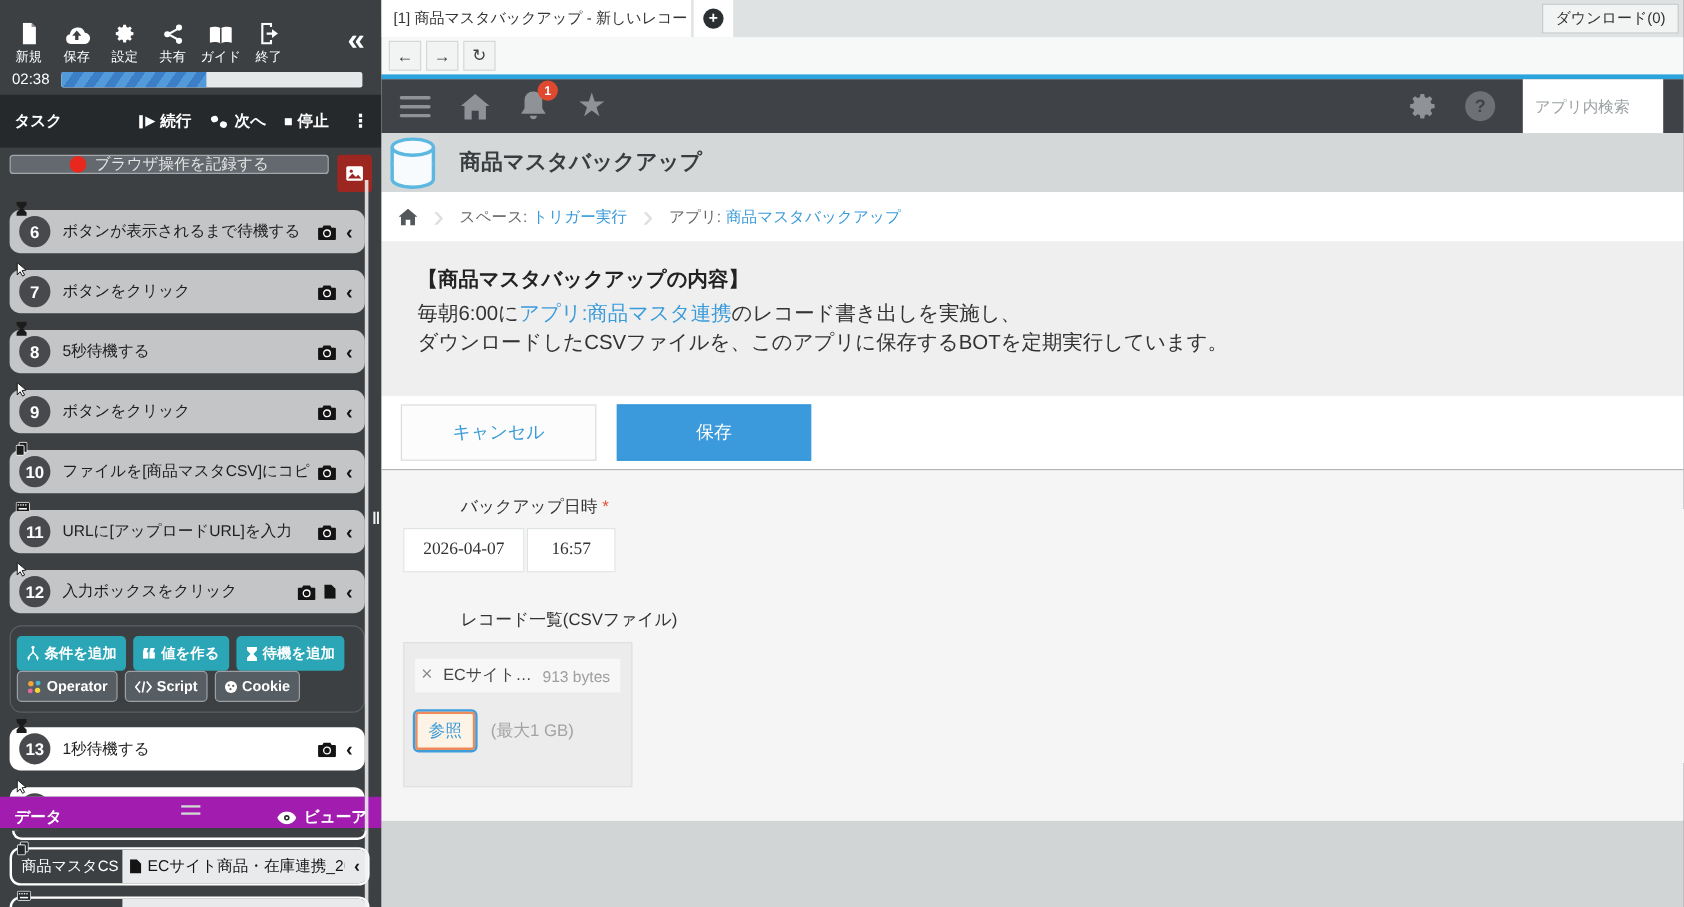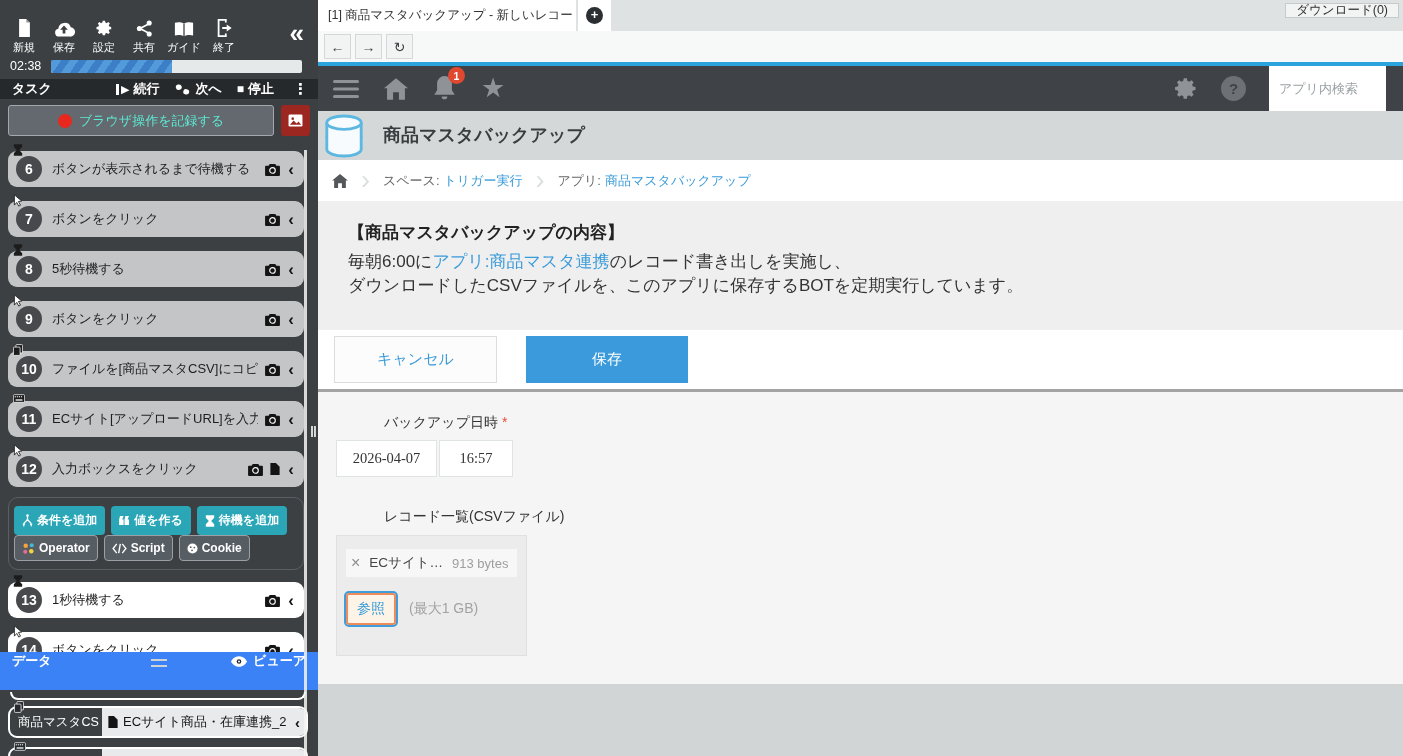--- a/index.html
+++ b/index.html
@@ -13,67 +13,67 @@
   #left-panel { position:absolute; left:0; top:12px; width:318px; height:756px; background:#3c4043; display:flex; flex-direction:column; overflow:hidden; }
   .toolbar { display:flex; padding:6px 0 1px 4px; position:relative; flex:none; }
   .tb-item { width:40px; display:flex; flex-direction:column; align-items:center; gap:3px; color:#fff; cursor:pointer; }
   .tb-icon { height:19px; display:flex; align-items:flex-end; color:#fff; }
   .tb-label { font-size:11px; color:#fff; white-space:nowrap; }
   .collapse-btn { position:absolute; right:14px; top:8px; color:#fff; font-size:26px; font-weight:bold; line-height:1; cursor:pointer; }
   .progress-row { display:flex; align-items:center; gap:10px; padding:3px 16px 6px 10px; flex:none; }
   .elapsed { color:#fff; font-size:12.5px; }
   .progress-track { flex:1; height:13px; background:#e6e9ea; border-radius:2px; overflow:hidden; }
   .progress-fill { height:100%; background:repeating-linear-gradient(-55deg,#539ada 0 7px,#3d7fc6 7px 14px); }
-  .task-bar { background:#26292c; height:20px; display:flex; align-items:center; padding:0 10px 0 12px; color:#fff; font-size:13px; font-weight:bold; flex:none; }
+  .task-bar { background:#26292c; height:44px; display:flex; align-items:center; padding:0 10px 0 12px; color:#fff; font-size:13px; font-weight:bold; flex:none; }
   .task-title { flex:1; }
   .task-controls { display:flex; align-items:center; gap:15px; }
   .task-ctl { display:flex; align-items:center; gap:4px; cursor:pointer; }
   .play-glyph { border-left:3px solid #fff; padding-left:2px; font-size:11px; line-height:1; }
   .stop-glyph { font-size:12px; line-height:1; }
   .kebab { font-size:15px; font-weight:bold; letter-spacing:0; margin-left:4px; cursor:pointer; }
   .record-row { display:flex; gap:7px; padding:6px 8px 7px; flex:none; }
-  .record-btn { flex:1; height:31px; background:#63696e; border:1px solid #a2a8ad; border-radius:3px; color:#5eead4; font-size:13px; display:flex; align-items:center; justify-content:center; gap:7px; }
+  .record-btn { flex:1; height:16px; background:#63696e; border:1px solid #a2a8ad; border-radius:3px; color:#e5e5e5; font-size:13px; display:flex; align-items:center; justify-content:center; gap:7px; }
   .rec-dot { width:14px; height:14px; border-radius:50%; background:#e8281e; flex:none; }
   .shot-btn { width:29px; height:31px; background:#9c2620; border:none; border-radius:3px; display:flex; align-items:center; justify-content:center; }
   #steps-list { flex:1; overflow:hidden; padding:8px 14px 0 8px; }
   .step-card { position:relative; height:36px; border-radius:9px; background:#c3c5c6; display:flex; align-items:center; margin-bottom:14px; cursor:pointer; }
   .step-card.white { background:#ffffff; }
   .corner-icon { position:absolute; top:-7px; left:5px; color:#1c1c1c; line-height:0; }
   .step-num { width:26px; height:26px; border-radius:50%; background:#47494c; color:#fff; font-weight:bold; font-size:14px; display:flex; align-items:center; justify-content:center; margin:0 10px 0 8px; flex:none; }
   .step-label { flex:1; font-size:13px; color:#1e1e1e; white-space:nowrap; overflow:hidden; }
   .icon-btn { color:#141414; margin-left:7px; display:flex; cursor:pointer; }
   .chev { font-weight:bold; font-size:17px; color:#141414; margin:0 10px 0 8px; line-height:1; cursor:pointer; }
   .palette { margin:-4px 0 12px; border:1px solid #5a5f64; border-radius:10px; padding:8px 5px; display:flex; flex-direction:column; gap:0; }
   .palette-row { display:flex; gap:6px; }
   .p-btn { display:inline-flex; align-items:center; gap:4px; border:none; color:#fff; font-weight:bold; font-size:12px; border-radius:4px; padding:6px 8px; }
   .p-btn.teal { background:#2aa6b7; }
   .p-btn.gray { background:#565d63; border:1px solid #9aa0a5; padding:5px 7px; }
   .pi { display:flex; color:#fff; }
-  .data-header { background:#3b82f6; height:38px; display:flex; align-items:flex-start; padding:0 12px; color:#fff; font-size:13px; font-weight:bold; position:relative; flex:none; }
+  .data-header { background:#a21caf; height:26px; display:flex; align-items:flex-end; padding:0 12px; color:#fff; font-size:13px; font-weight:bold; position:relative; flex:none; }
   .drag-handle { position:absolute; left:50%; top:7px; width:16px; height:8px; margin-left:-8px; border-top:2px solid #cfd3d3; border-bottom:2px solid #cfd3d3; cursor:row-resize; }
   .viewer-btn { margin-left:auto; display:flex; align-items:center; gap:6px; color:#fff; cursor:pointer; }
   #data-body { flex:none; height:78px; padding:2px 10px 0 8px; overflow:hidden;border-radius:11px; }
   .partial-row-top { height:8px; border:2px solid #fff; border-top:none; border-radius:0 0 9px 9px; margin:0 2px 6px; }
   .data-row { position:relative; height:32px; border:2px solid #fff; border-radius:9px; display:flex; margin-bottom:9px; background:#3c4043; overflow:visible; cursor:pointer; }
   .dr-inner { display:flex; flex:1; overflow:hidden; border-radius:7px; }
   .dr-label { flex:none; width:92px; color:#fff; font-size:12.5px; display:flex; align-items:center; padding:0 3px 0 8px; white-space:nowrap; overflow:hidden; }
   .dr-value { flex:1; background:#e9eaeb; display:flex; align-items:center; gap:5px; padding:0 3px 0 6px; font-size:13px; color:#141414; white-space:nowrap; overflow:hidden; }
   .dr-vt { flex:1; overflow:hidden; }
   .dr-chev { font-weight:bold; font-size:15px; color:#141414; margin:0 3px; }
   .dr-corner { position:absolute; top:-7px; left:4px; color:#26292d; line-height:0; }
   .scroll-track { position:absolute; top:138px; bottom:0; right:11px; width:3px; background:#f5f5f5; opacity:.85; z-index:5; }
   .split-handle { position:absolute; top:412px; right:1px; color:#f2f2f2; font-size:14px; font-weight:bold; z-index:6; cursor:col-resize; }
 
   
   #browser { position:absolute; left:318px; top:0; width:1085px; height:756px; background:#fff; display:flex; flex-direction:column; }
   .tab-bar { height:31px; background:#dfe2e2; display:flex; align-items:stretch; position:relative; flex:none; }
   .tab { width:258px; background:#fff; font-size:12.5px; color:#333; display:flex; align-items:center; padding:0 10px; white-space:nowrap; overflow:hidden; cursor:pointer; }
   .new-tab { width:33px; background:#fff; margin-left:2px; display:flex; align-items:center; justify-content:center; cursor:pointer; }
   .plus-circle { width:17px; height:17px; border-radius:50%; background:#2c2f31; color:#fff; font-size:13px; line-height:16px; text-align:center; font-weight:bold; }
-  .downloads-btn { position:absolute; right:4px; top:3px; height:15px; padding:0 10px; background:#f2f3f3; border:1px solid #c6cacb; font-size:12.5px; color:#333; display:flex; align-items:center; }
+  .downloads-btn { position:absolute; right:4px; top:3px; height:25px; padding:0 10px; background:#f2f3f3; border:1px solid #c6cacb; font-size:12.5px; color:#333; display:flex; align-items:center; }
   .nav-bar { height:31px; background:#f7f8f8; display:flex; align-items:center; padding:0 7px 0 6px; gap:4px; flex:none; }
   .nav-btn { width:27px; height:25px; background:#f2f3f3; border:1px solid #d5d8d9; color:#3f4244; font-size:14px; display:flex; align-items:center; justify-content:center; flex:none; }
   .url-input { flex:1; height:25px; border:1px solid #d5d8d9; background:#fff; font-size:12.5px; color:#333; padding:0 9px; }
   .loading-line { height:4px; background:#2ba3dd; flex:none; }
   .k-header { height:45px; background:#3f4347; display:flex; align-items:center; position:relative; color:#8f9398; flex:none; }
   .kh-left { display:flex; align-items:center; gap:25px; padding-left:15px; }
   .kh-icon { display:flex; color:#8f9398; cursor:pointer; }
   .star-glyph { font-size:27px; line-height:1; color:#8f9398; cursor:pointer; }
   .bell-wrap { position:relative; cursor:pointer; }
   .badge { position:absolute; top:-9px; right:-9px; min-width:17px; height:17px; border-radius:9px; background:#e0492f; color:#fff; font-size:10.5px; font-weight:bold; display:flex; align-items:center; justify-content:center; padding:0 3px; }
@@ -86,21 +86,21 @@
   .k-title { margin-left:65px; line-height:49px; font-size:18px; color:#3a3d3f; font-weight:bold; }
   .breadcrumb { height:41px; background:#fff; display:flex; align-items:center; padding-left:14px; font-size:13px; color:#666; flex:none; }
   .bc-home { color:#55585a; display:flex; cursor:pointer; }
   .bc-sep { color:#dcdfdf; font-size:27px; line-height:1; margin:0 13px; font-weight:normal; }
   .bc-link { color:#3a9bd9; cursor:pointer; white-space:nowrap; }
   .bc-prefix { margin-right:4px; white-space:nowrap; }
   .description { height:129px; background:#efefef; padding:20px 20px 0 30px; flex:none; }
   .desc-heading { font-size:17px; font-weight:bold; color:#222; margin-bottom:6px; }
   .desc-line { font-size:17px; color:#333; line-height:24px; }
   .desc-link { color:#3a9bd9; cursor:pointer; }
-  .actions { height:62px; background:#fff; border-bottom:3px solid #a3a3a3; display:flex; gap:29px; padding-left:16px; align-items:center; flex:none; }
+  .actions { height:62px; background:#fff; border-bottom:1px solid #a3a3a3; display:flex; gap:17px; padding-left:16px; align-items:center; flex:none; }
   .btn-cancel { width:163px; height:47px; background:#fcfcfc; border:1px solid #dcdcdc; color:#3a9bd9; font-size:15px; }
   .btn-save { width:162px; height:47px; background:#3a9adb; border:1px solid #3a9adb; color:#fff; font-size:15px; }
   .form-area { height:292px; background:#f5f5f5; padding:22px 0 0 18px; flex:none; }
   .field-label { font-size:14px; color:#333;margin-left:48px; }
   .req { color:#e84b3a; margin-left:4px; font-size:14px; }
   .dt-row { display:flex; gap:2px; margin-top:8px;font-family:Liberation Serif, serif; }
   .date-input { width:101px; height:37px; text-align:center; border:1px solid #e0e3e4; font-size:14.5px; color:#333; background:#fff; }
   .time-input { width:74px; height:37px; text-align:center; border:1px solid #e0e3e4; font-size:14.5px; color:#333; background:#fff; }
   .file-label { margin-top:31px; }
   .file-panel { width:191px; height:121px; background:#ececec; border:1px solid #e0e0e0; margin-top:9px; padding:13px 9px 0; }
@@ -314,21 +314,21 @@
             <g fill="#fff">
               <rect x="2" y="2.4" width="1.4" height="1.2"></rect>
               <rect x="4.4" y="2.4" width="1.4" height="1.2"></rect>
               <rect x="6.8" y="2.4" width="1.4" height="1.2"></rect>
               <rect x="9.2" y="2.4" width="1.4" height="1.2"></rect>
               <rect x="3" y="6" width="8" height="1.5"></rect>
             </g>
           </svg>
         </span>
         <span class="step-num">11</span>
-        <span class="step-label">ECサイト[アップロードURL]を入力</span>
+        <span class="step-label">URLに[アップロードURL]を入力</span>
         <span class="icon-btn">
           <svg viewBox="0 0 16 14" width="15" height="13">
             <path fill="currentColor" d="M5 1h6l1.2 2H15a1 1 0 011 1v9a1 1 0 01-1 1H1a1 1 0 01-1-1V4a1 1 0 011-1h2.8z"></path>
             <circle cx="8" cy="8" r="3" fill="none" stroke="#fff" stroke-width="1.2"></circle>
           </svg>
         </span>
         <span class="chev">‹</span>
       </div>
       <div class="step-card ">
         <span class="corner-icon">

